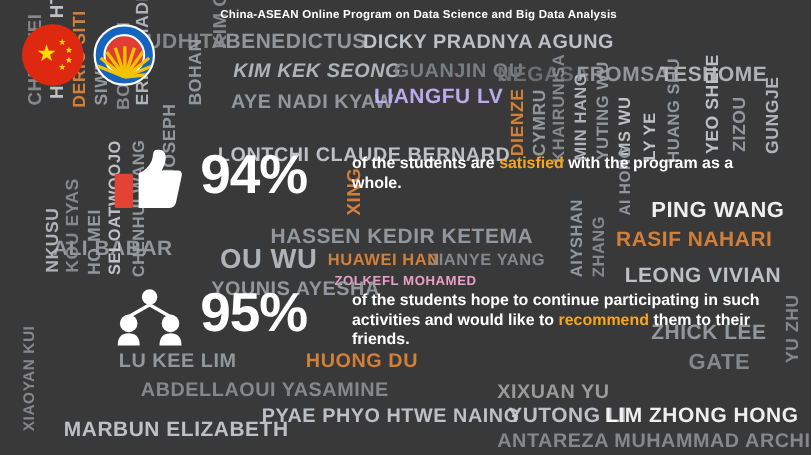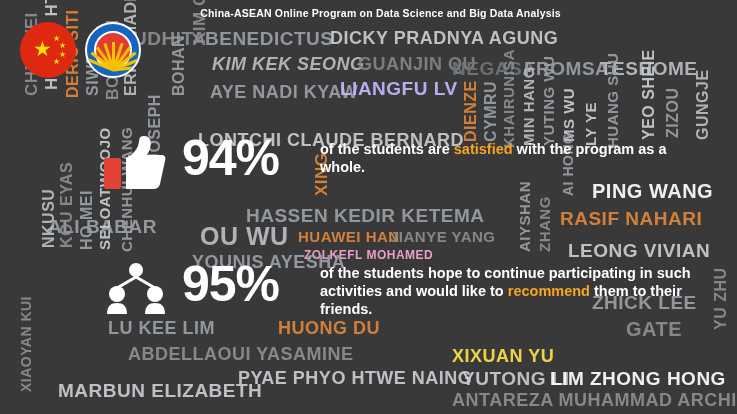--- a/index.html
+++ b/index.html
@@ -188,21 +188,21 @@
       <div class="w" style="left: 592px; top: 180px; font-size: 20px; color: rgb(255, 255, 255);">PING WANG</div>
       <div class="w" style="left: 560px; top: 208px; font-size: 19px; color: rgb(224, 134, 58);">RASIF NAHARI</div>
       <div class="w" style="left: 568px; top: 240px; font-size: 19px; color: rgb(201, 204, 208);">LEONG VIVIAN</div>
       <div class="w" style="left: 192px; top: 252px; font-size: 18px; color: rgb(154, 160, 166);">YOUNIS AYESHA</div>
       <div class="w" style="left: 200px; top: 222px; font-size: 25px; color: rgb(185, 189, 194);">OU WU</div>
       <div class="w" style="left: 592px; top: 292px; font-size: 19px; color: rgb(154, 160, 166);">ZHICK LEE</div>
       <div class="w" style="left: 626px; top: 318px; font-size: 20px; color: rgb(140, 143, 147);">GATE</div>
       <div class="w" style="left: 108px; top: 318px; font-size: 18px; color: rgb(154, 160, 166);">LU KEE LIM</div>
       <div class="w" style="left: 278px; top: 318px; font-size: 18px; color: rgb(224, 134, 58);">HUONG DU</div>
       <div class="w" style="left: 128px; top: 344px; font-size: 18px; color: rgb(140, 143, 147);">ABDELLAOUI YASAMINE</div>
-      <div class="w" style="left: 452px; top: 346px; font-size: 18px; color: #fde047; text-align: center;">XIXUAN YU</div>
+      <div class="w" style="left: 452px; top: 346px; font-size: 18px; color: #a3a3a3; text-align: center;">XIXUAN YU</div>
       <div class="w" style="left: 462px; top: 368px; font-size: 19px; color: rgb(201, 204, 208);">YUTONG LI</div>
       <div class="w" style="left: 550px; top: 368px; font-size: 19px; color: #ffffff;">LIM ZHONG HONG</div>
       <div class="w" style="left: 238px; top: 368px; font-size: 18px; color: rgb(201, 204, 208);">PYAE PHYO HTWE NAING</div>
       <div class="w" style="left: 58px; top: 380px; font-size: 19px; color: rgb(201, 204, 208);">MARBUN ELIZABETH</div>
       <div class="w" style="left: 452px; top: 390px; font-size: 18px; color: rgb(140, 143, 147);">ANTAREZA MUHAMMAD ARCHIE</div>
       <div class="w" style="left: 48px; top: 216px; font-size: 19px; color: rgb(154, 160, 166);">ALI BABAR</div>
       <div class="w vert" style="left: 22px; top: 96px; font-size: 17px; color: rgb(140, 143, 147); transform: rotate(-90deg);">CHENWEI</div>
       <div class="w vert" style="left: 42px; top: 90px; font-size: 17px; color: rgb(201, 204, 208); transform: rotate(-90deg);">HLAING HTOO KYAW</div>
       <div class="w vert" style="left: 64px; top: 98px; font-size: 16px; color: rgb(224, 134, 58); transform: rotate(-90deg);">DERIC SITI</div>
       <div class="w vert" style="left: 84px; top: 96px; font-size: 16px; color: rgb(154, 160, 166); transform: rotate(-90deg);">SIWEN</div>

